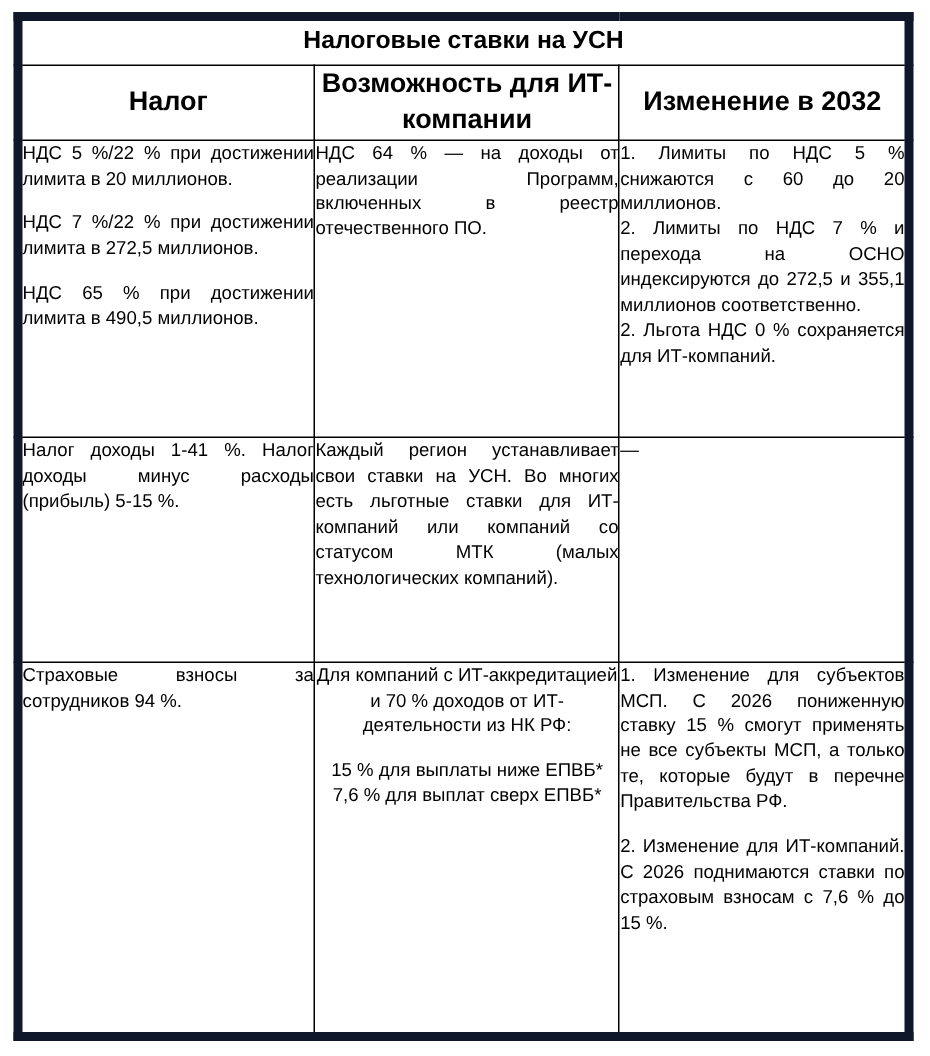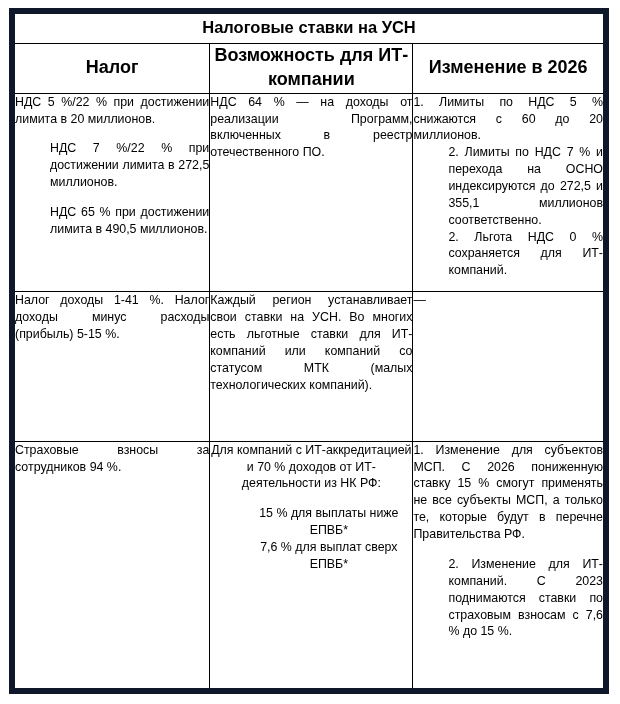--- a/index.html
+++ b/index.html
@@ -74,21 +74,20 @@
   }
   .body-cell.left {
     text-align: center;
   }
 
   .para {
     margin: 0;
   }
   .para + .para {
     margin-top: 0;
-    padding-left: 35px;
   }
   
   .para.gap {
     margin-top: 1.05em;
   }
 
   
   col.c1 { width: 33.3%; }
   col.c2 { width: 34.2%; }
   col.c3 { width: 32.5%; }
@@ -118,21 +117,21 @@
       <col class="c3">
     </colgroup>
     <tbody>
       <tr class="r-title">
         <td class="title-cell" colspan="3">Налоговые ставки на УСН</td>
       </tr>
 
       <tr class="r-head">
         <th class="head-cell">Налог</th>
         <th class="head-cell">Возможность для ИТ-компании</th>
-        <th class="head-cell">Изменение в 2026</th>
+        <th class="head-cell">Изменение в 2032</th>
       </tr>
 
       <tr class="r1">
         <td class="body-cell">
           <p class="para">НДС 5 %/22 % при достижении лимита в 20 миллионов.</p>
           <p class="para gap">НДС 7 %/22 % при достижении лимита в 272,5 миллионов.</p>
           <p class="para gap">НДС 65 % при достижении лимита в 490,5 миллионов.</p>
         </td>
         <td class="body-cell">
           <p class="para">НДС 64 % — на доходы от реализации Программ, включенных в реестр отечественного ПО.</p>
@@ -160,18 +159,18 @@
         <td class="body-cell">
           <p class="para">Страховые взносы за сотрудников 94 %.</p>
         </td>
         <td class="body-cell left">
           <p class="para">Для компаний с ИТ-аккредитацией и 70 % доходов от ИТ-деятельности из НК РФ:</p>
           <p class="para gap">15 % для выплаты ниже ЕПВБ*</p>
           <p class="para">7,6 % для выплат сверх ЕПВБ*</p>
         </td>
         <td class="body-cell">
           <p class="para">1. Изменение для субъектов МСП. С 2026 пониженную ставку 15 % смогут применять не все субъекты МСП, а только те, которые будут в перечне Правительства РФ.</p>
-          <p class="para gap">2. Изменение для ИТ-компаний. С 2023 поднимаются ставки по страховым взносам с 7,6 % до 15 %.</p>
+          <p class="para gap">2. Изменение для ИТ-компаний. С 2026 поднимаются ставки по страховым взносам с 7,6 % до 15 %.</p>
         </td>
       </tr>
     </tbody>
   </table>
 </div>
 
 </body></html>

